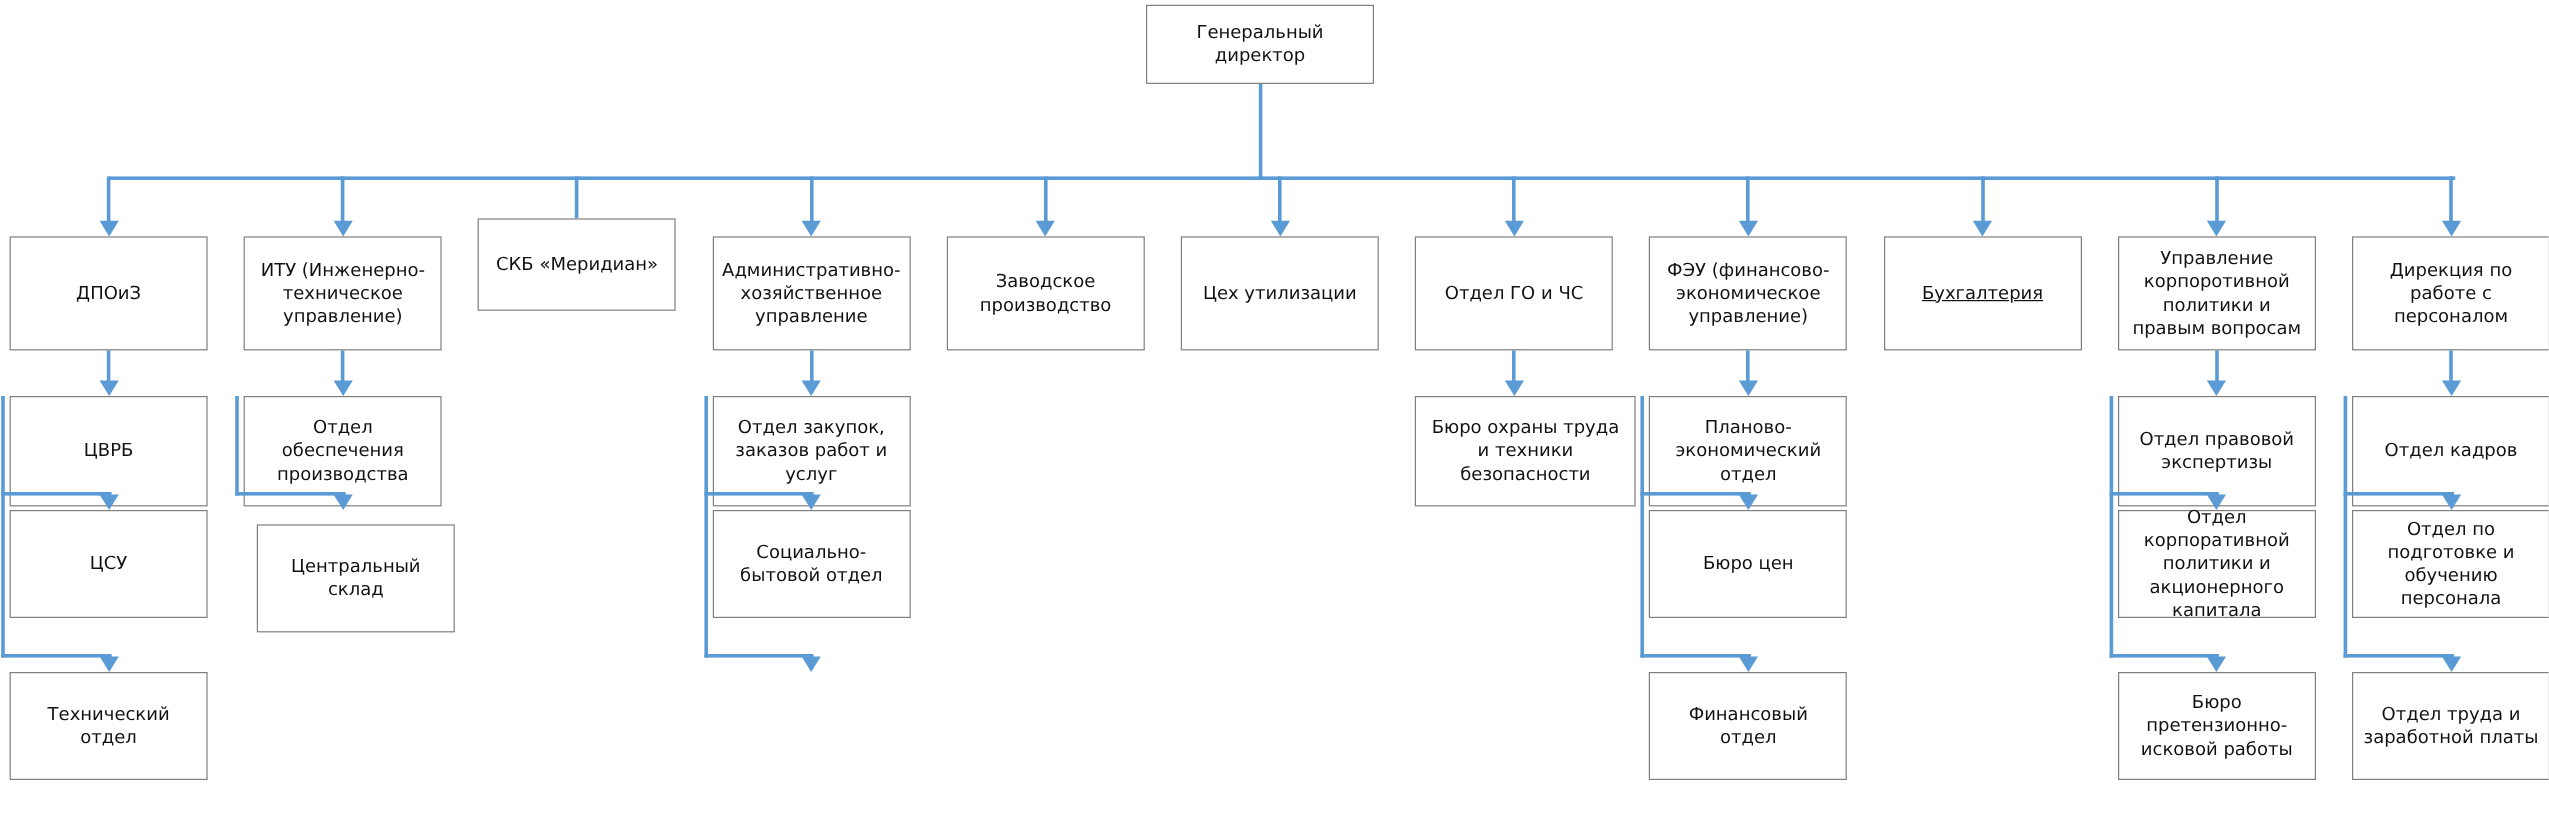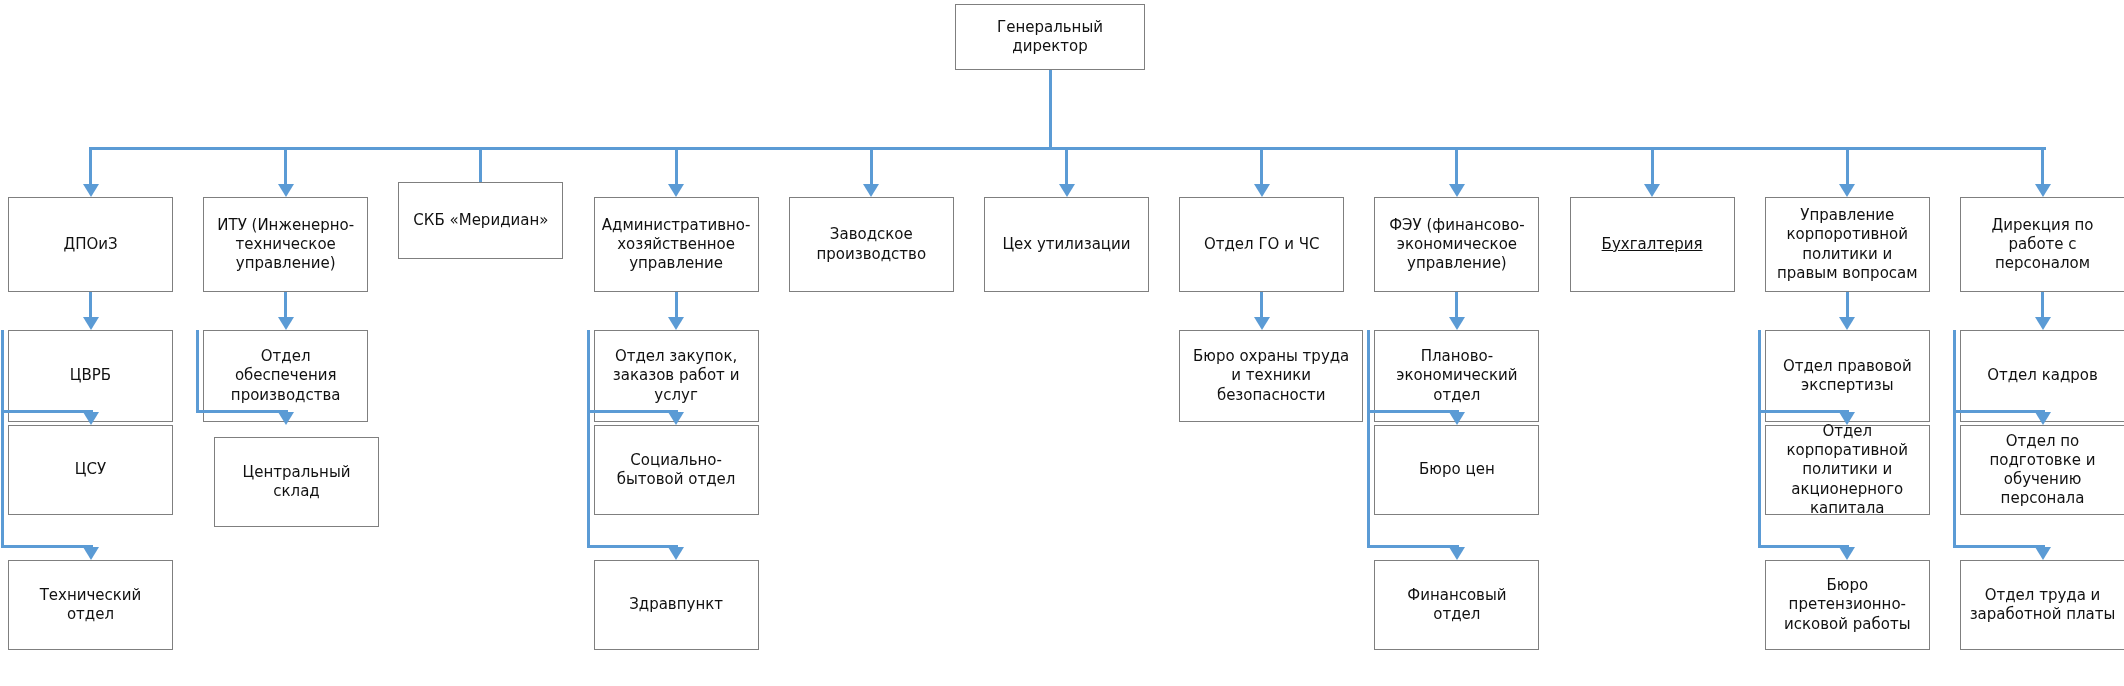--- a/index.html
+++ b/index.html
@@ -113,21 +113,20 @@
     <div class="node" style="left: 593.6px; top: 197px; width: 165px; height: 95px;"><span>Административно-
 хозяйственное
 управление</span></div>
     <div class="conn conn-v" style="left: 674.6px; top: 292px; height: 26px;"></div>
     <div class="arrow-down" style="left: 668.1px; top: 317px;"></div>
     <div class="node" style="left: 593.6px; top: 425px; width: 165px; height: 90px;"><span>Социально-
 бытовой отдел</span></div>
     <div class="node" style="left: 593.6px; top: 330px; width: 165px; height: 92px;"><span>Отдел закупок,
 заказов работ и
 услуг</span></div>
-    <div class="node" style="left: 593.6px; top: 560px; width: 165px; height: 90px;"><span>Здравпункт</span></div>
     <div class="conn conn-v" style="left: 586.6px; top: 330px; height: 218px;"></div>
     <div class="conn conn-h" style="left: 586.6px; top: 410px; width: 91.5px;"></div>
     <div class="arrow-down" style="left: 668.1px; top: 412px;"></div>
     <div class="conn conn-h" style="left: 586.6px; top: 545px; width: 91.5px;"></div>
     <div class="arrow-down" style="left: 668.1px; top: 547px;"></div>
     <div class="node" style="left: 788.8px; top: 197px; width: 165px; height: 95px;"><span>Заводское
 производство</span></div>
     <div class="node" style="left: 984px; top: 197px; width: 165px; height: 95px;"><span>Цех утилизации</span></div>
     <div class="node" style="left: 1179.2px; top: 197px; width: 165px; height: 95px;"><span>Отдел ГО и ЧС</span></div>
     <div class="conn conn-v" style="left: 1260.2px; top: 292px; height: 26px;"></div>

